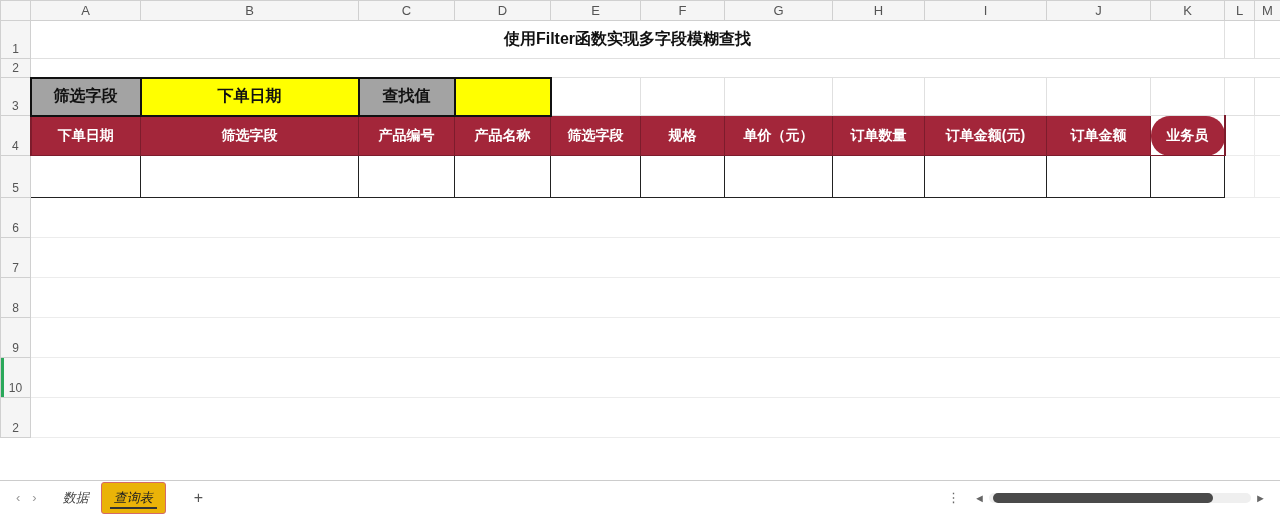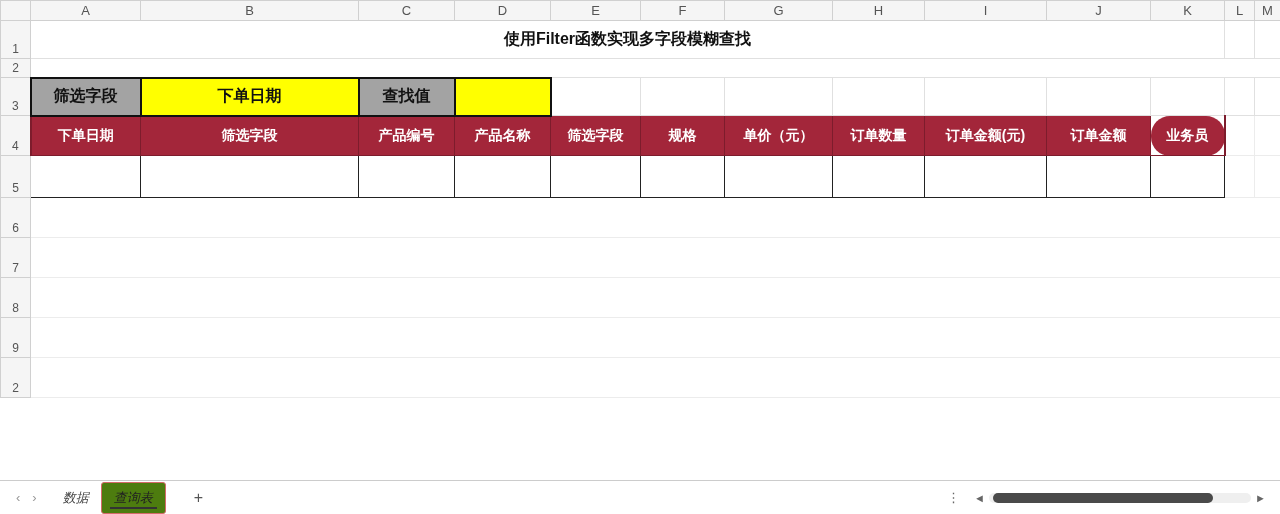--- a/index.html
+++ b/index.html
@@ -144,21 +144,21 @@
   .tab {
     padding: 6px 12px 6px 12px;
     cursor: pointer;
     position: relative;
     font-style: italic;
   }
   .tab.active {
     border: 1px solid #d46a6a;
     border-radius: 3px;
     color: #222;
-    background: #4d7c0f;
+    background: #eab308;
   }
   .tab.active::after {
     content: "";
     position: absolute;
     left: 8px; right: 8px; bottom: 4px;
     height: 2px;
     background: #333;
   }
   .addtab {
     margin-left: 20px;
@@ -325,20 +325,24 @@
           <td class="cell" colspan="13"></td>
         </tr>
   <tr class="empty">
           <td class="rowhdr">8</td>
           <td class="cell" colspan="13"></td>
         </tr>
   <tr class="empty">
           <td class="rowhdr">9</td>
           <td class="cell" colspan="13"></td>
         </tr>
+  <tr class="empty r10">
+          <td class="rowhdr">10</td>
+          <td class="cell" colspan="13"></td>
+        </tr>
   <tr class="empty">
           <td class="rowhdr">2</td>
           <td class="cell" colspan="13"></td>
         </tr>
 </tbody>
     </table>
 </div>
 
 <div class="tabbar">
   <div class="nav-arrows">

